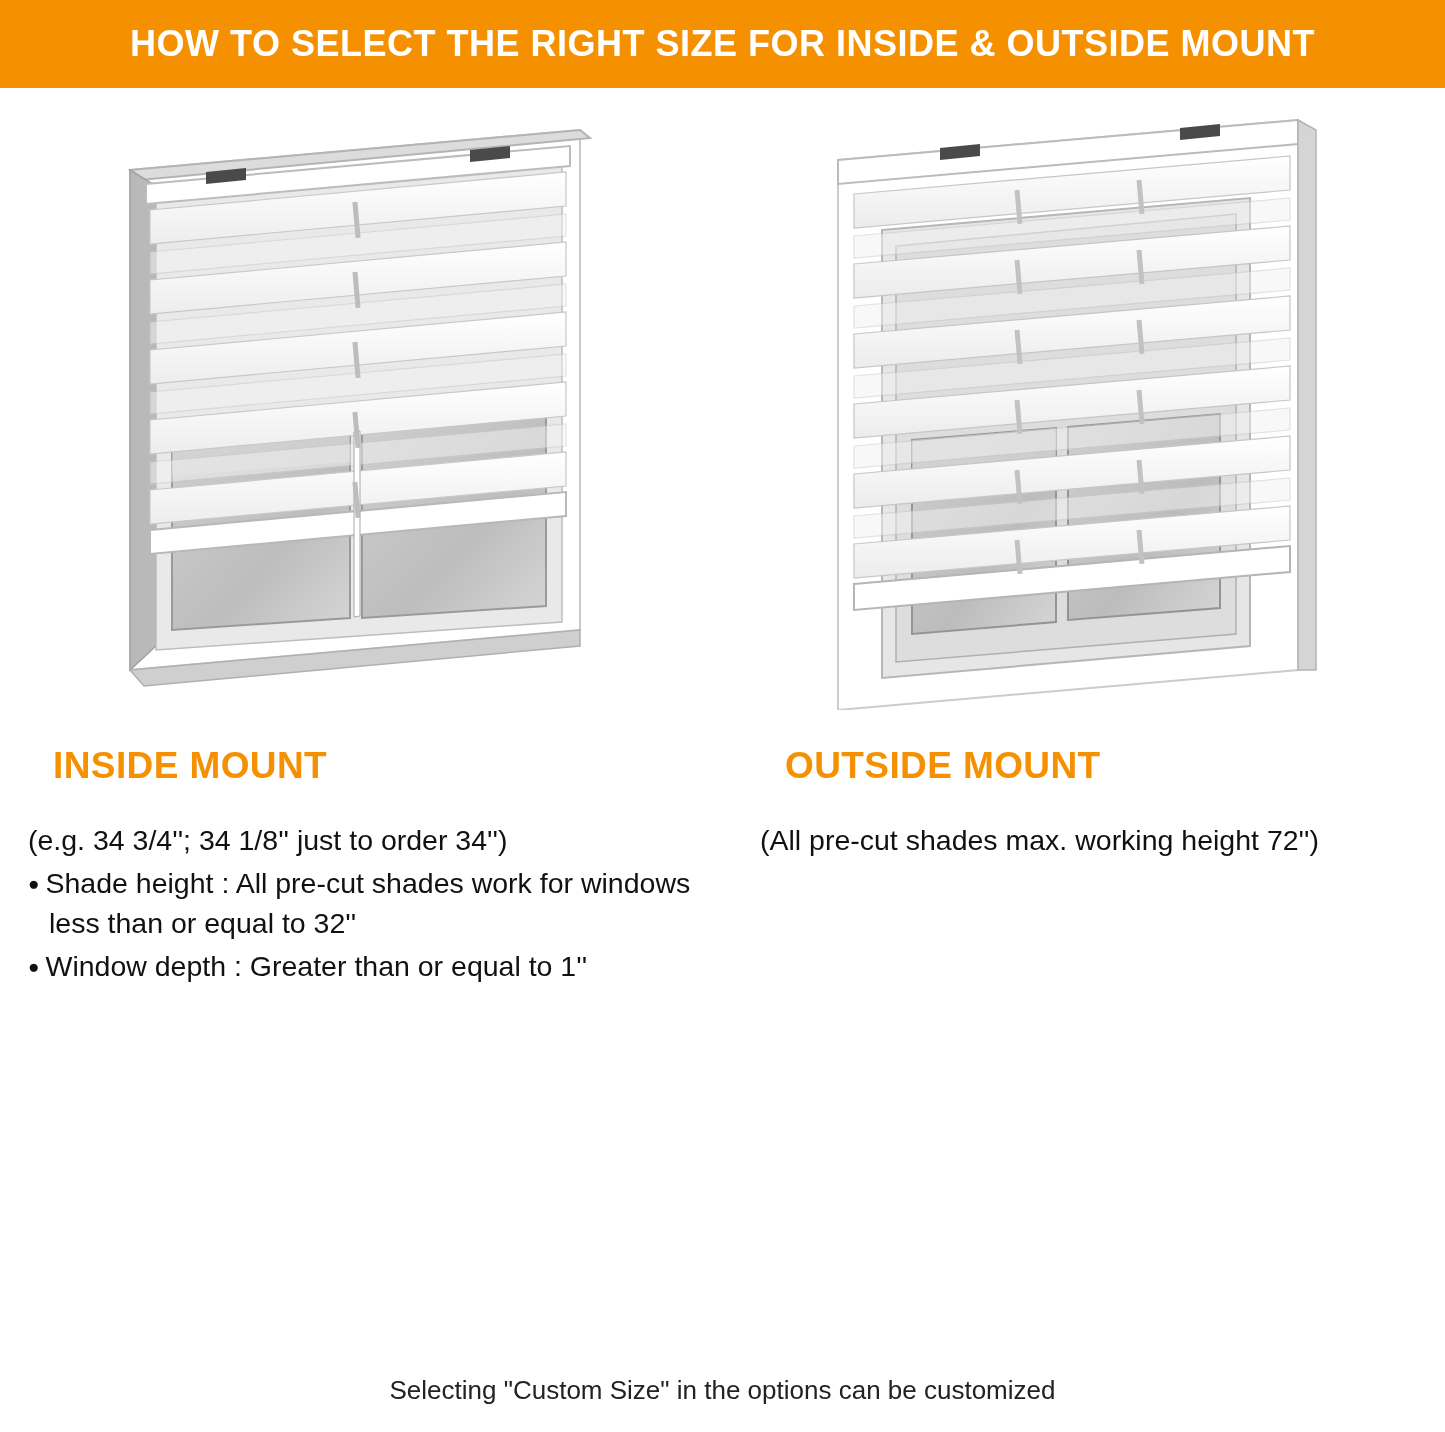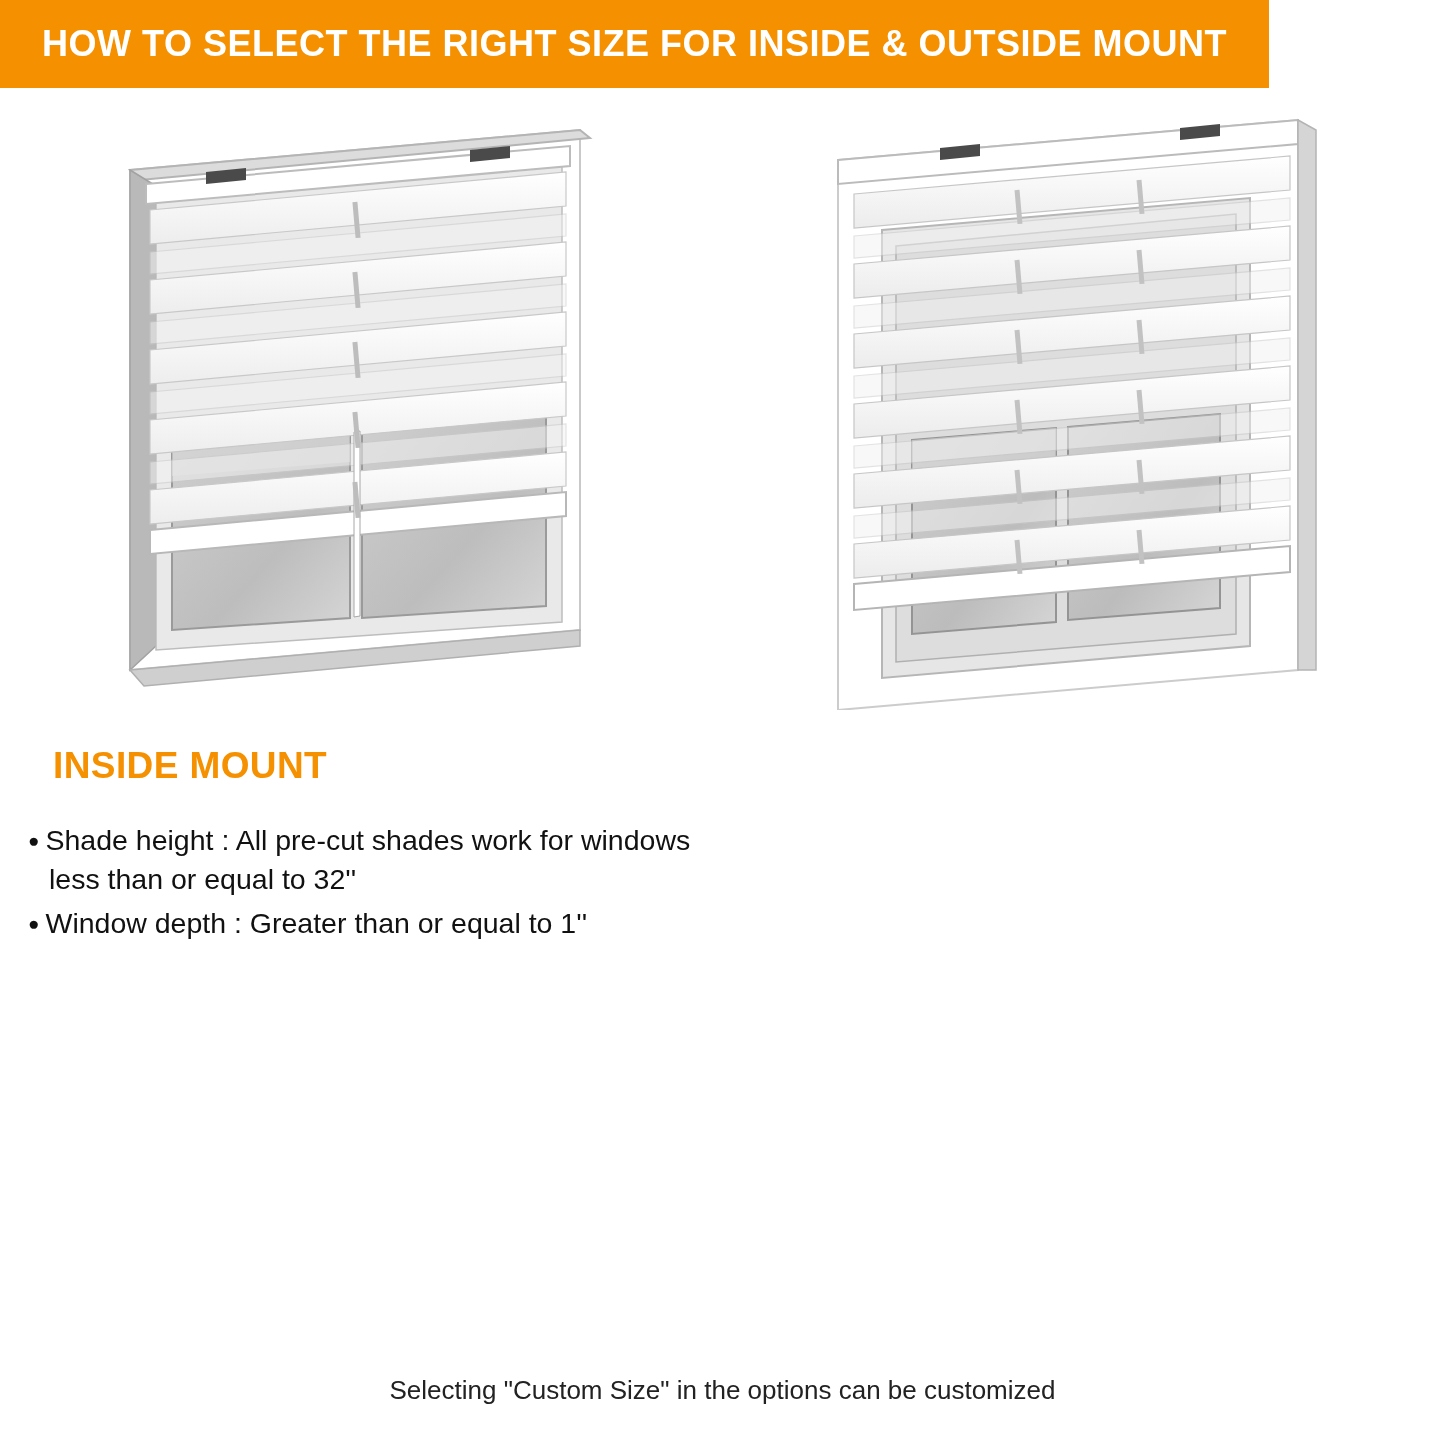--- a/index.html
+++ b/index.html
@@ -14,21 +14,21 @@
     color: #111111;
     overflow: hidden;
     position: relative;
   }
 
   
   .header-bar {
     position: absolute;
     top: 0;
     left: 0;
-    width: 1269px;
+    width: 1445px;
     height: 88px;
     background: #F59100;
     display: flex;
     align-items: center;
     justify-content: center;
   }
   .header-title {
     font-size: 36px;
     font-weight: bold;
     letter-spacing: 0.5px;
@@ -229,23 +229,26 @@
         <rect x="318" y="350" width="5" height="34" transform="rotate(-5 320 367)"></rect>
         <rect x="318" y="420" width="5" height="34" transform="rotate(-5 320 437)"></rect>
       </g>
     </svg>
   </div>
 </div>
 
 <div class="col left">
   <div class="col-title">INSIDE MOUNT</div>
   <ul class="bullets">
+    <li class="no-bullet"><span>(e.g. 34 3/4''; 34 1/8'' just to order 34'')</span></li>
     <li><span class="dot">●</span><span>Shade height : All pre-cut shades work for windows less than or equal to 32''</span></li>
     <li><span class="dot">●</span><span>Window depth : Greater than or equal to 1''</span></li>
   </ul>
 </div>
 
 <div class="col right">
+  <div class="col-title">OUTSIDE MOUNT</div>
   <ul class="bullets">
+    <li class="no-bullet"><span>(All pre-cut shades max. working height 72'')</span></li>
   </ul>
 </div>
 
 <div class="footer-note">Selecting "Custom Size" in the options can be customized</div>
 
 </body></html>

